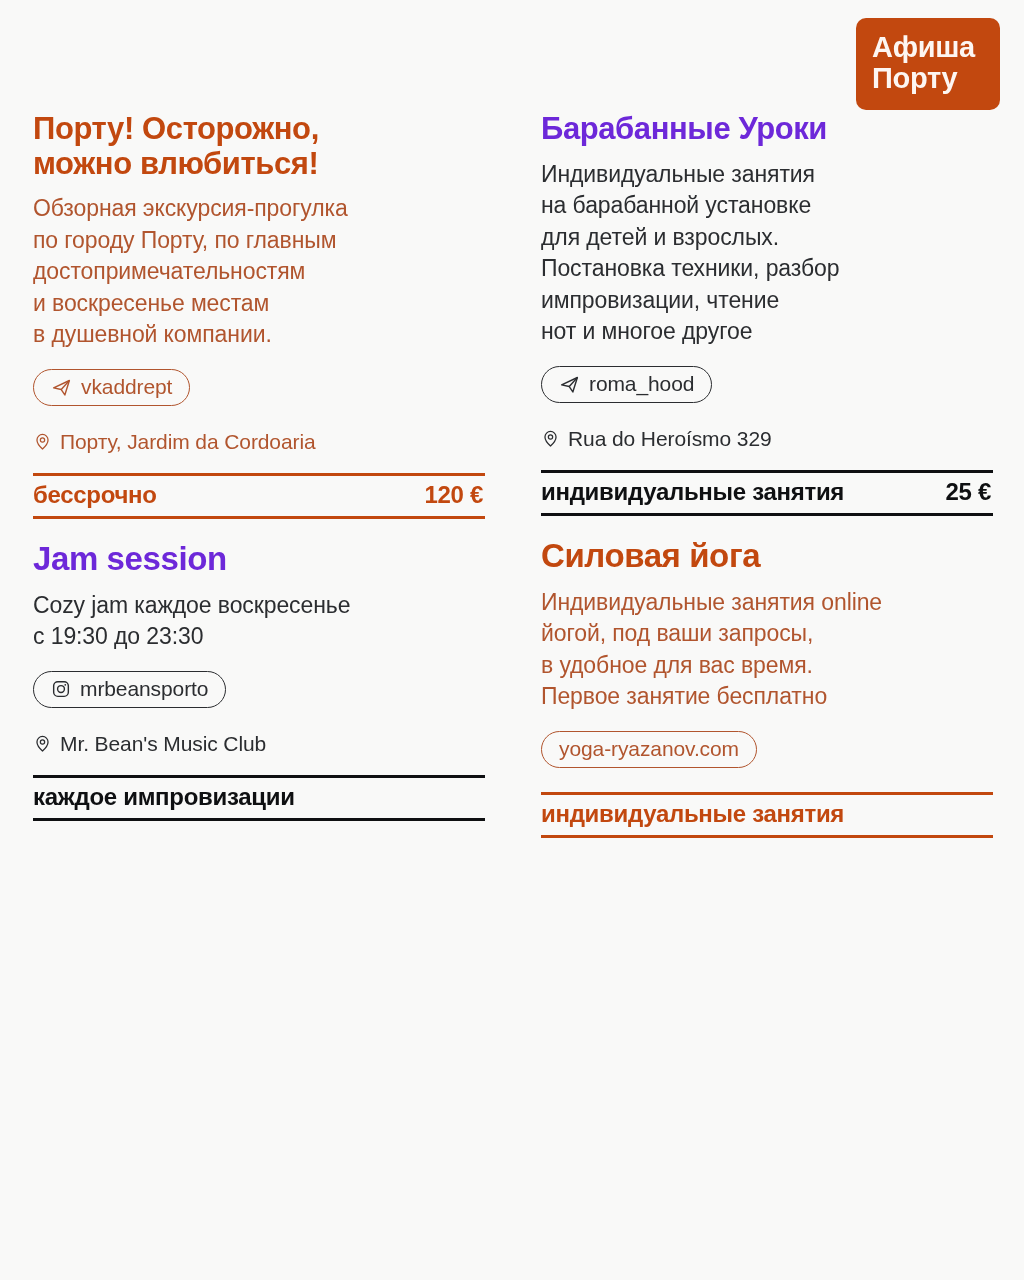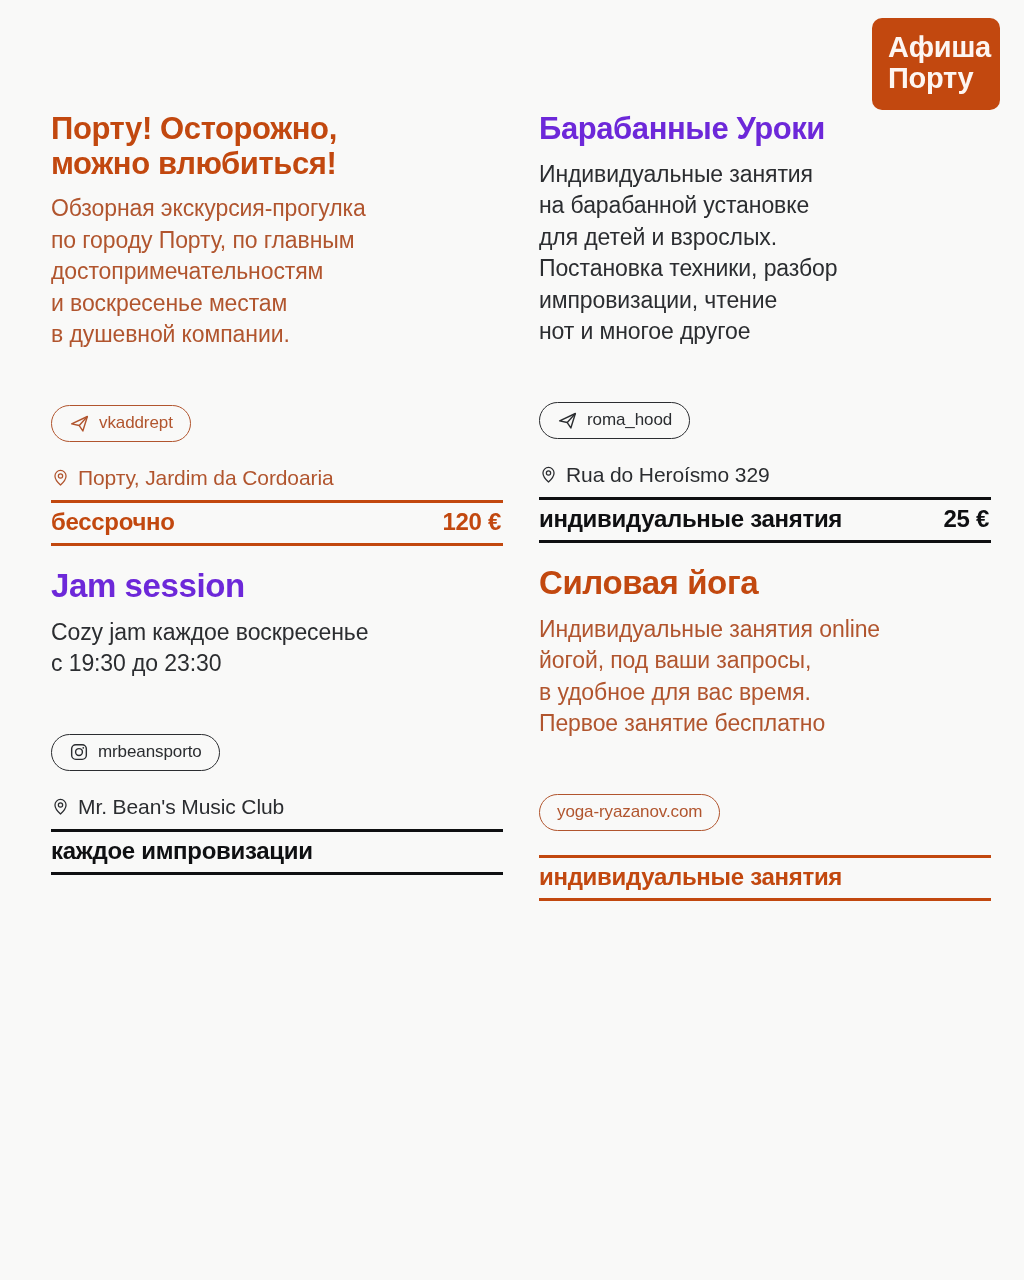--- a/index.html
+++ b/index.html
@@ -12,40 +12,40 @@
     position: relative;
     overflow: hidden;
     -webkit-font-smoothing: antialiased;
   }
 
   
   .badge {
     position: absolute;
     top: 18px;
     right: 24px;
-    width: 128px;
+    width: 144px;
     padding: 14px 16px 16px;
     background: #c2480f;
     border-radius: 10px;
     color: #fdf6f2;
     font-weight: bold;
     font-size: 29px;
     line-height: 1.07;
     letter-spacing: -0.3px;
   }
   .badge .line { display: block; }
 
   
   .board {
     position: absolute;
     top: 112px;
-    left: 51px;
+    left: 33px;
     width: 960px;
     display: flex;
-    gap: 36px;
+    gap: 56px;
     align-items: flex-start;
   }
   .col { width: 452px; flex: 0 0 452px; }
 
   
   .card { width: 452px; margin-bottom: 22px; }
 
   .card-title {
     font-weight: bold;
     font-size: 31px;
@@ -65,36 +65,35 @@
 
   
   .pill {
     display: inline-flex;
     align-items: center;
     gap: 9px;
     height: 37px;
     padding: 0 17px;
     border: 1.5px solid currentColor;
     border-radius: 19px;
-    font-size: 17px;
+    font-size: 21px;
     letter-spacing: -0.1px;
     white-space: nowrap;
-    margin-top: 36px;
   }
   .pill svg { display: block; flex: 0 0 auto; }
 
   
   .loc {
     display: flex;
     align-items: center;
     gap: 8px;
     font-size: 21px;
     letter-spacing: -0.1px;
     margin-top: 24px;
-    padding-bottom: 10px;
+    padding-bottom: 19px;
     white-space: nowrap;
   }
   .loc svg { display: block; flex: 0 0 auto; }
 
   
   .foot {
     display: flex;
     align-items: center;
     justify-content: space-between;
     gap: 12px;

